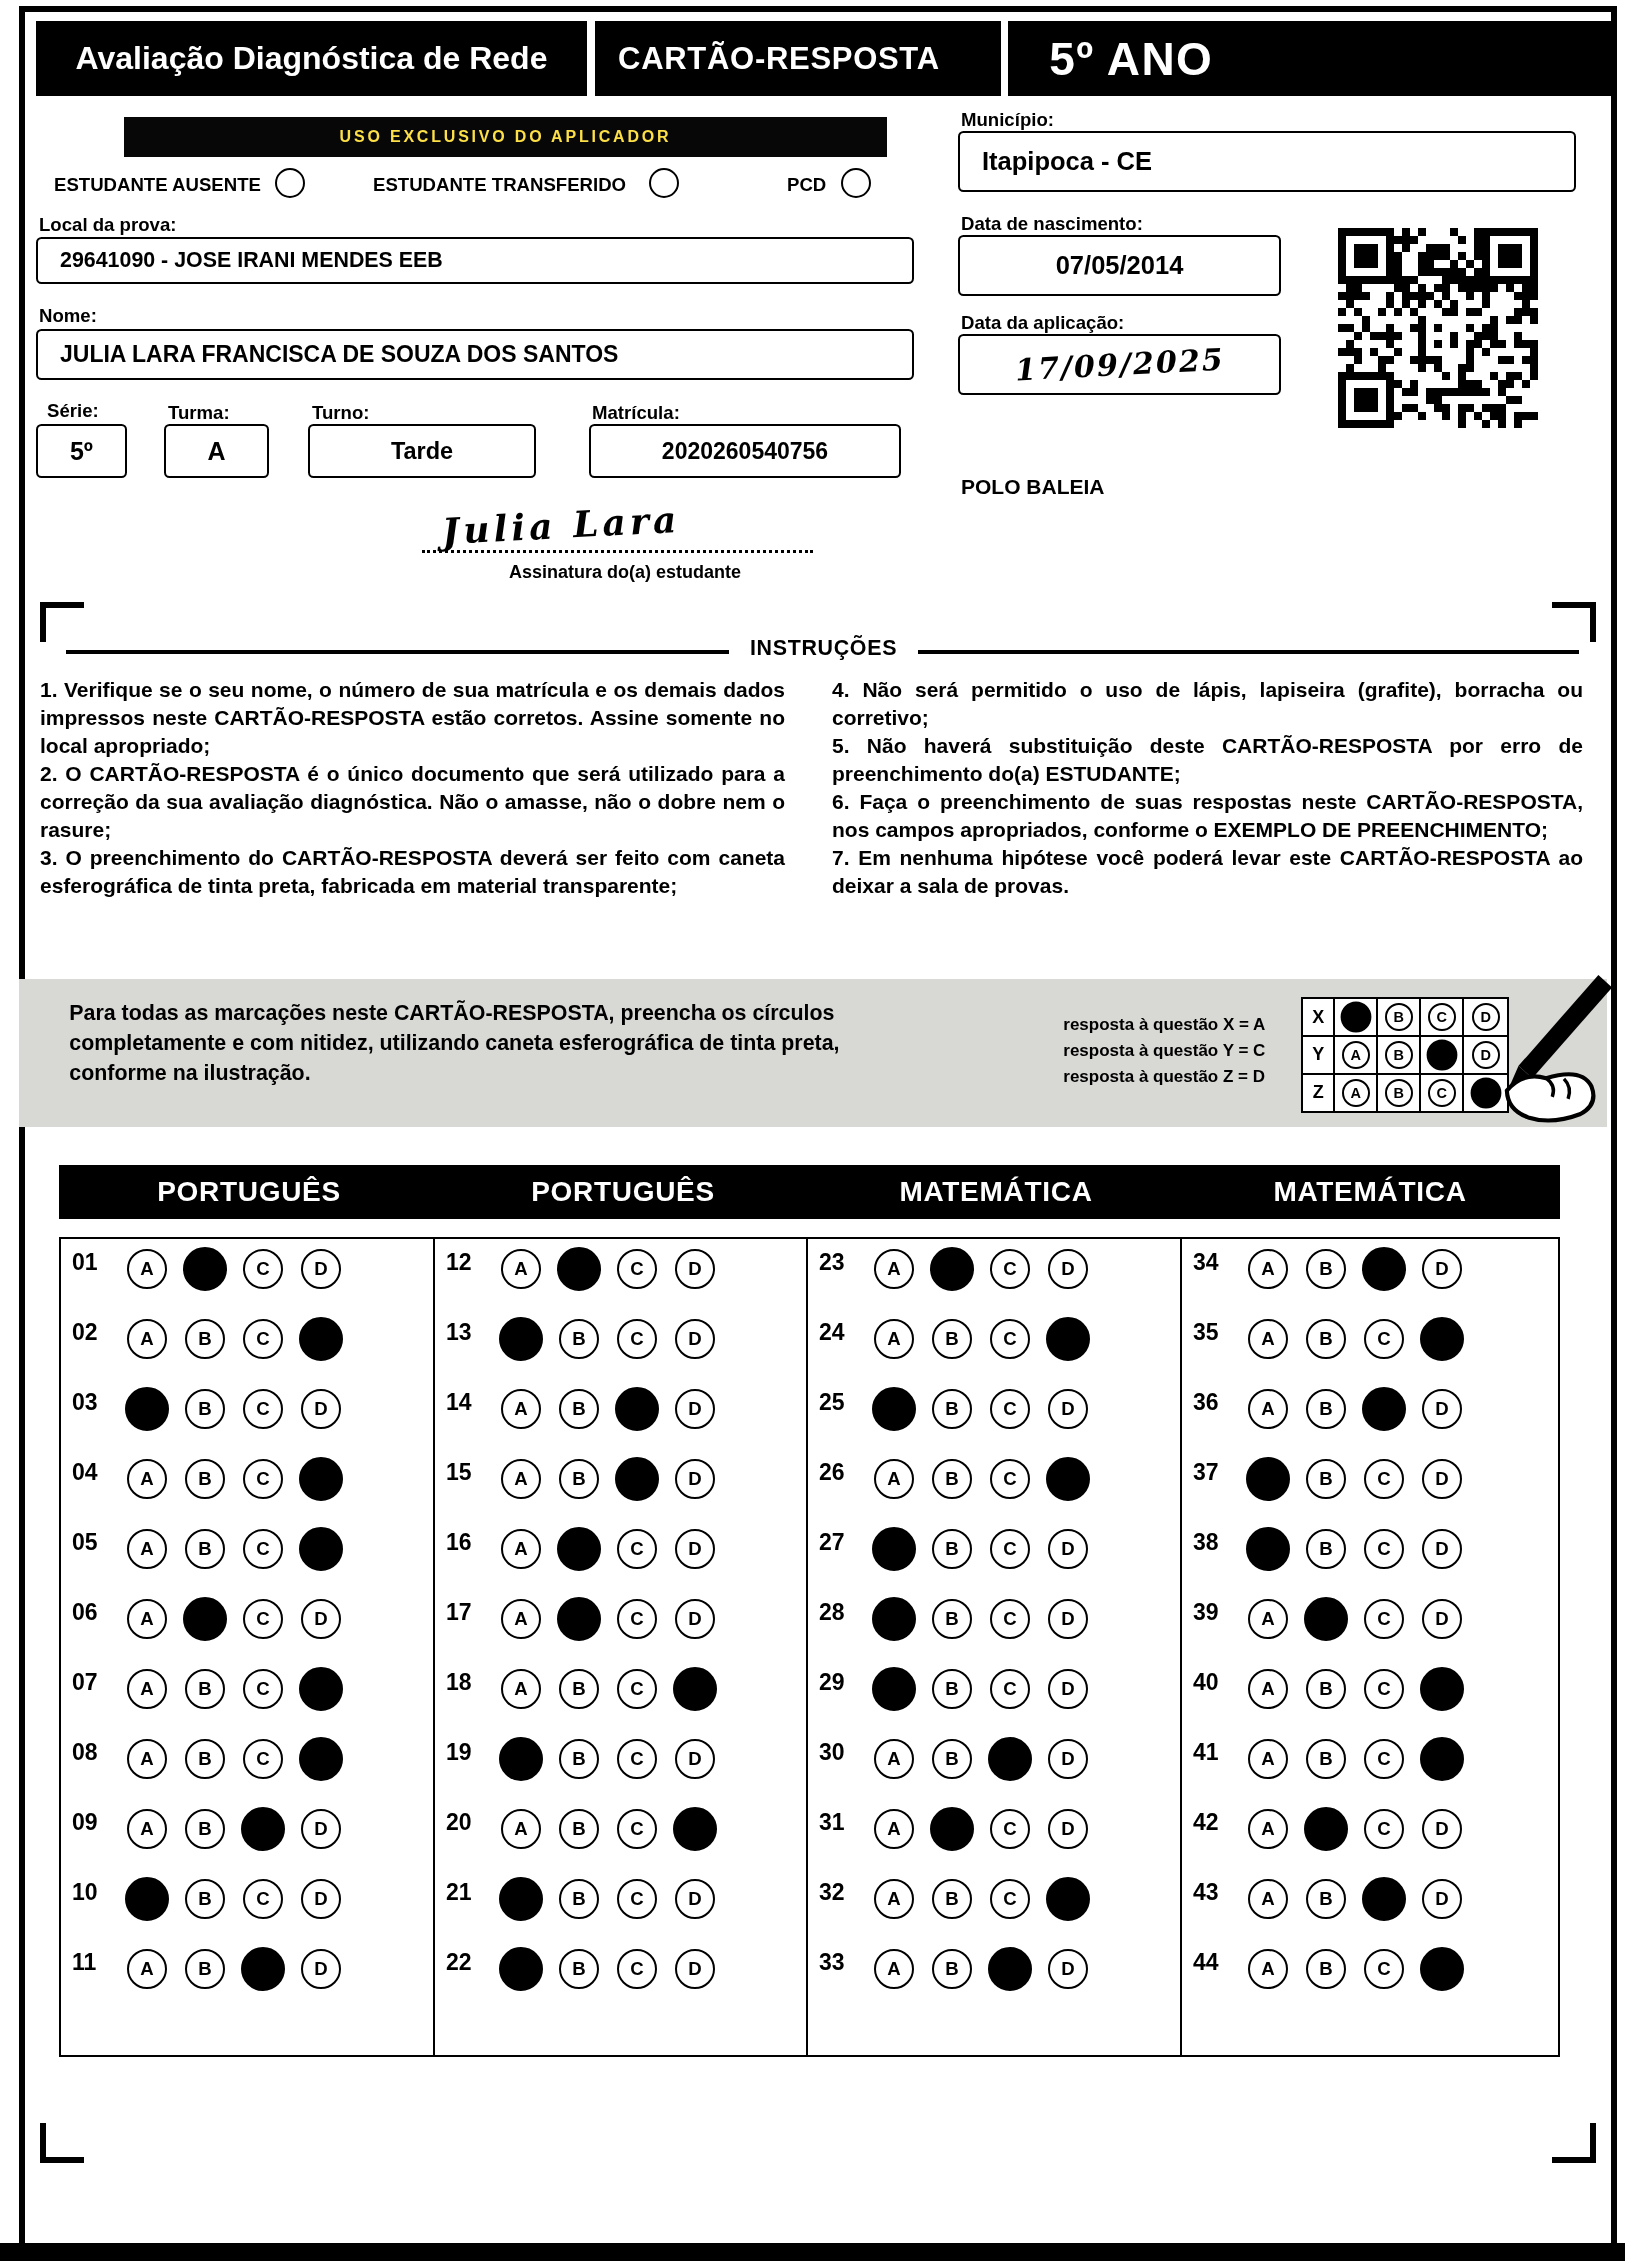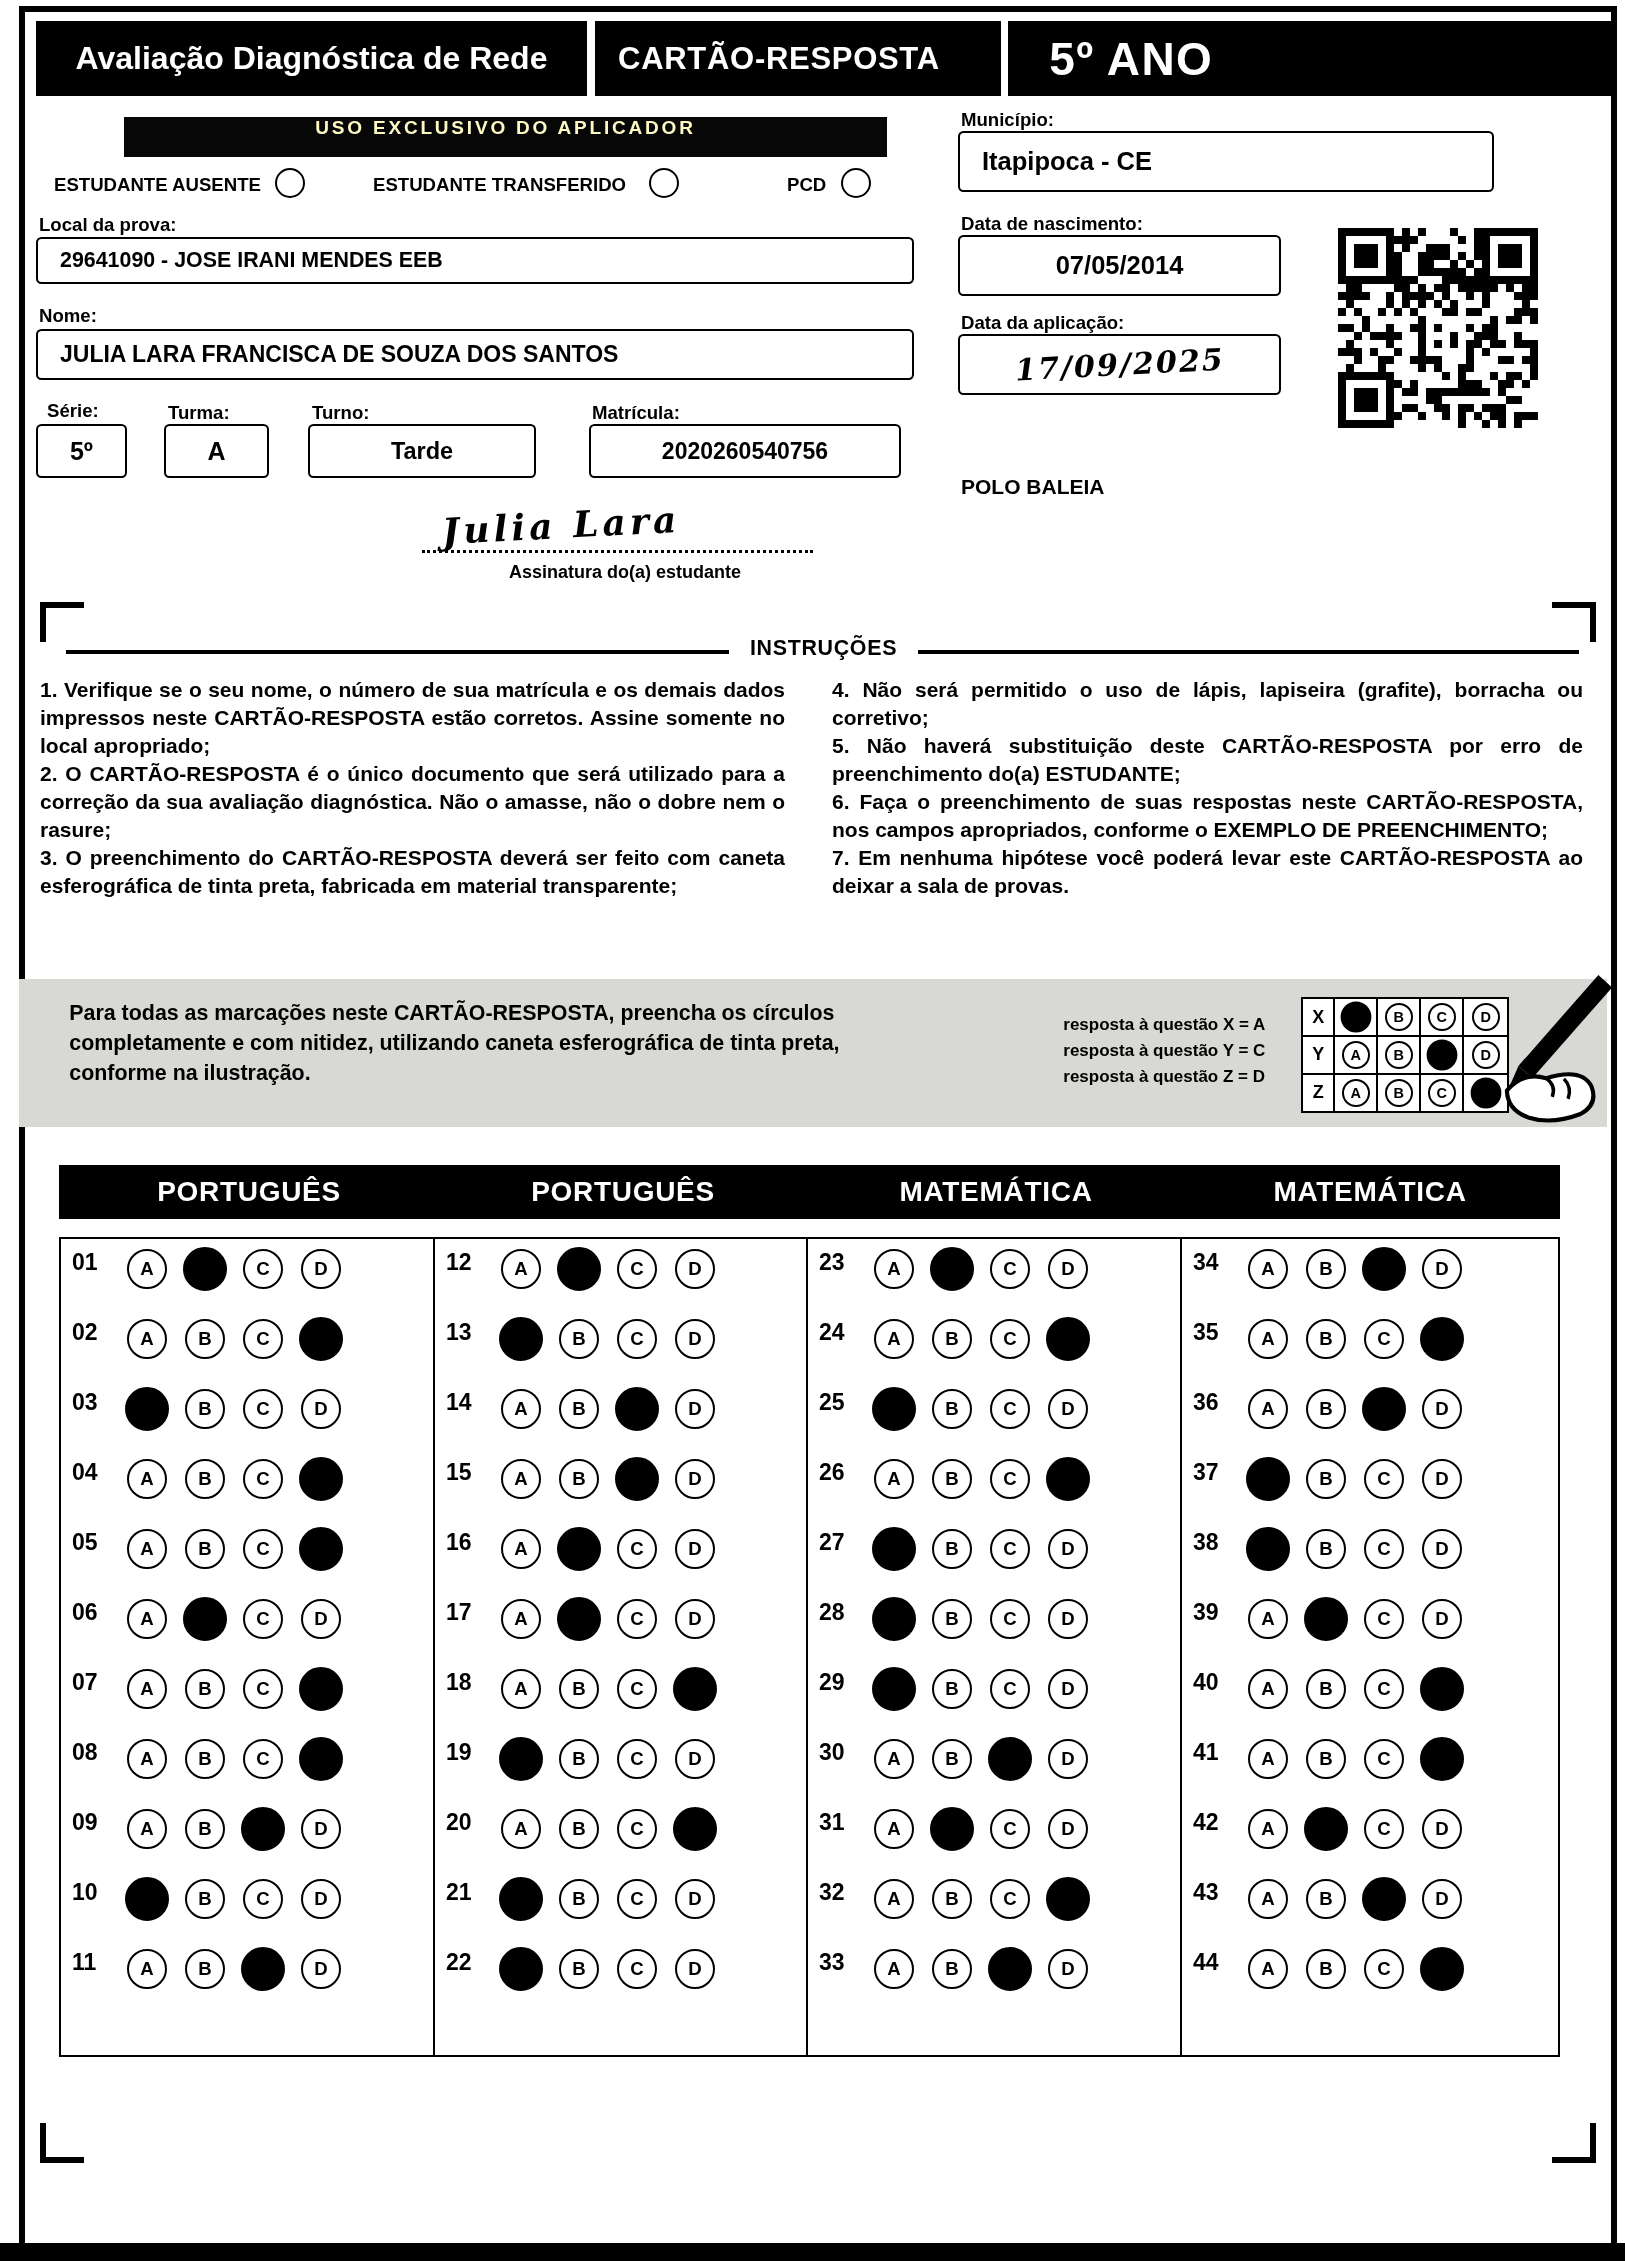--- a/index.html
+++ b/index.html
@@ -14,22 +14,22 @@
   .bottom-bar { position:absolute; left:0; bottom:0; width:100%; height:18px; background:#000; }
 
   
   .header { position:absolute; top:21px; left:36px; display:flex; gap:7.6px; }
   .hbox { background:#000; color:#fff; height:75px; display:flex; align-items:center; font-weight:bold; }
   .hbox-title { width:406px; font-size:31px; padding-left:23.5px; letter-spacing:0.7px; }
   .hbox-sub   { width:551px; font-size:32px; justify-content:center; }
   .hbox-grade { width:603px; font-size:46px; padding-left:41px; letter-spacing:1.4px; }
 
   .applicator-bar { left:124px; top:117px; width:763px; height:40px; background:#070707;
-                    display:flex; justify-content:center;
-                    color:#fef9c3; font-size:19px; font-weight:bold; letter-spacing:2.8px; }
+                    display:flex; align-items:center; justify-content:center;
+                    color:#fde047; font-size:16px; font-weight:bold; letter-spacing:2.8px; }
 
   .flabel { font-size:18.6px; font-weight:bold; white-space:nowrap; }
   .status-circle { width:30px; height:30px; border:2.1px solid #000; border-radius:50%; background:#fff; }
 
   .fbox { position:absolute; border:2.1px solid #000; border-radius:5.5px; background:#fff;
           display:flex; align-items:center; font-weight:bold; }
   .fbox.center { justify-content:center; }
   .fbox .pad { padding-left:22px; }
 
   .script { font-family:"DejaVu Serif", serif; font-style:italic; font-weight:bold; }
@@ -128,21 +128,21 @@
   <span class="abs flabel" style="left:592px;top:402px;">Matrícula:</span>
   <div class="fbox center" style="left:589px;top:424px;width:312px;height:54px;font-size:23px;">
     <span>2020260540756</span>
   </div>
 
   <span class="abs script sig" style="left:442px;top:504px;">Julia Lara</span>
   <div class="abs dotline" style="left:422px;top:525px;width:391px;height:28px;"></div>
   <span class="abs flabel" style="left:487px;top:562px;width:276px;text-align:center;font-size:18px;">Assinatura do(a) estudante</span>
 
   <span class="abs flabel" style="left:961px;top:109px;">Município:</span>
-  <div class="fbox" style="left:958px;top:131px;width:536px;height:61px;font-size:25.5px;">
+  <div class="fbox" style="left:958px;top:131px;width:618px;height:61px;font-size:25.5px;">
     <span class="pad">Itapipoca - CE</span>
   </div>
 
   <span class="abs flabel" style="left:961px;top:213px;">Data de nascimento:</span>
   <div class="fbox center" style="left:958px;top:235px;width:323px;height:61px;font-size:25.5px;">
     <span>07/05/2014</span>
   </div>
 
   <span class="abs flabel" style="left:961px;top:312px;">Data da aplicação:</span>
   <div class="fbox center" style="left:958px;top:334px;width:323px;height:61px;">

